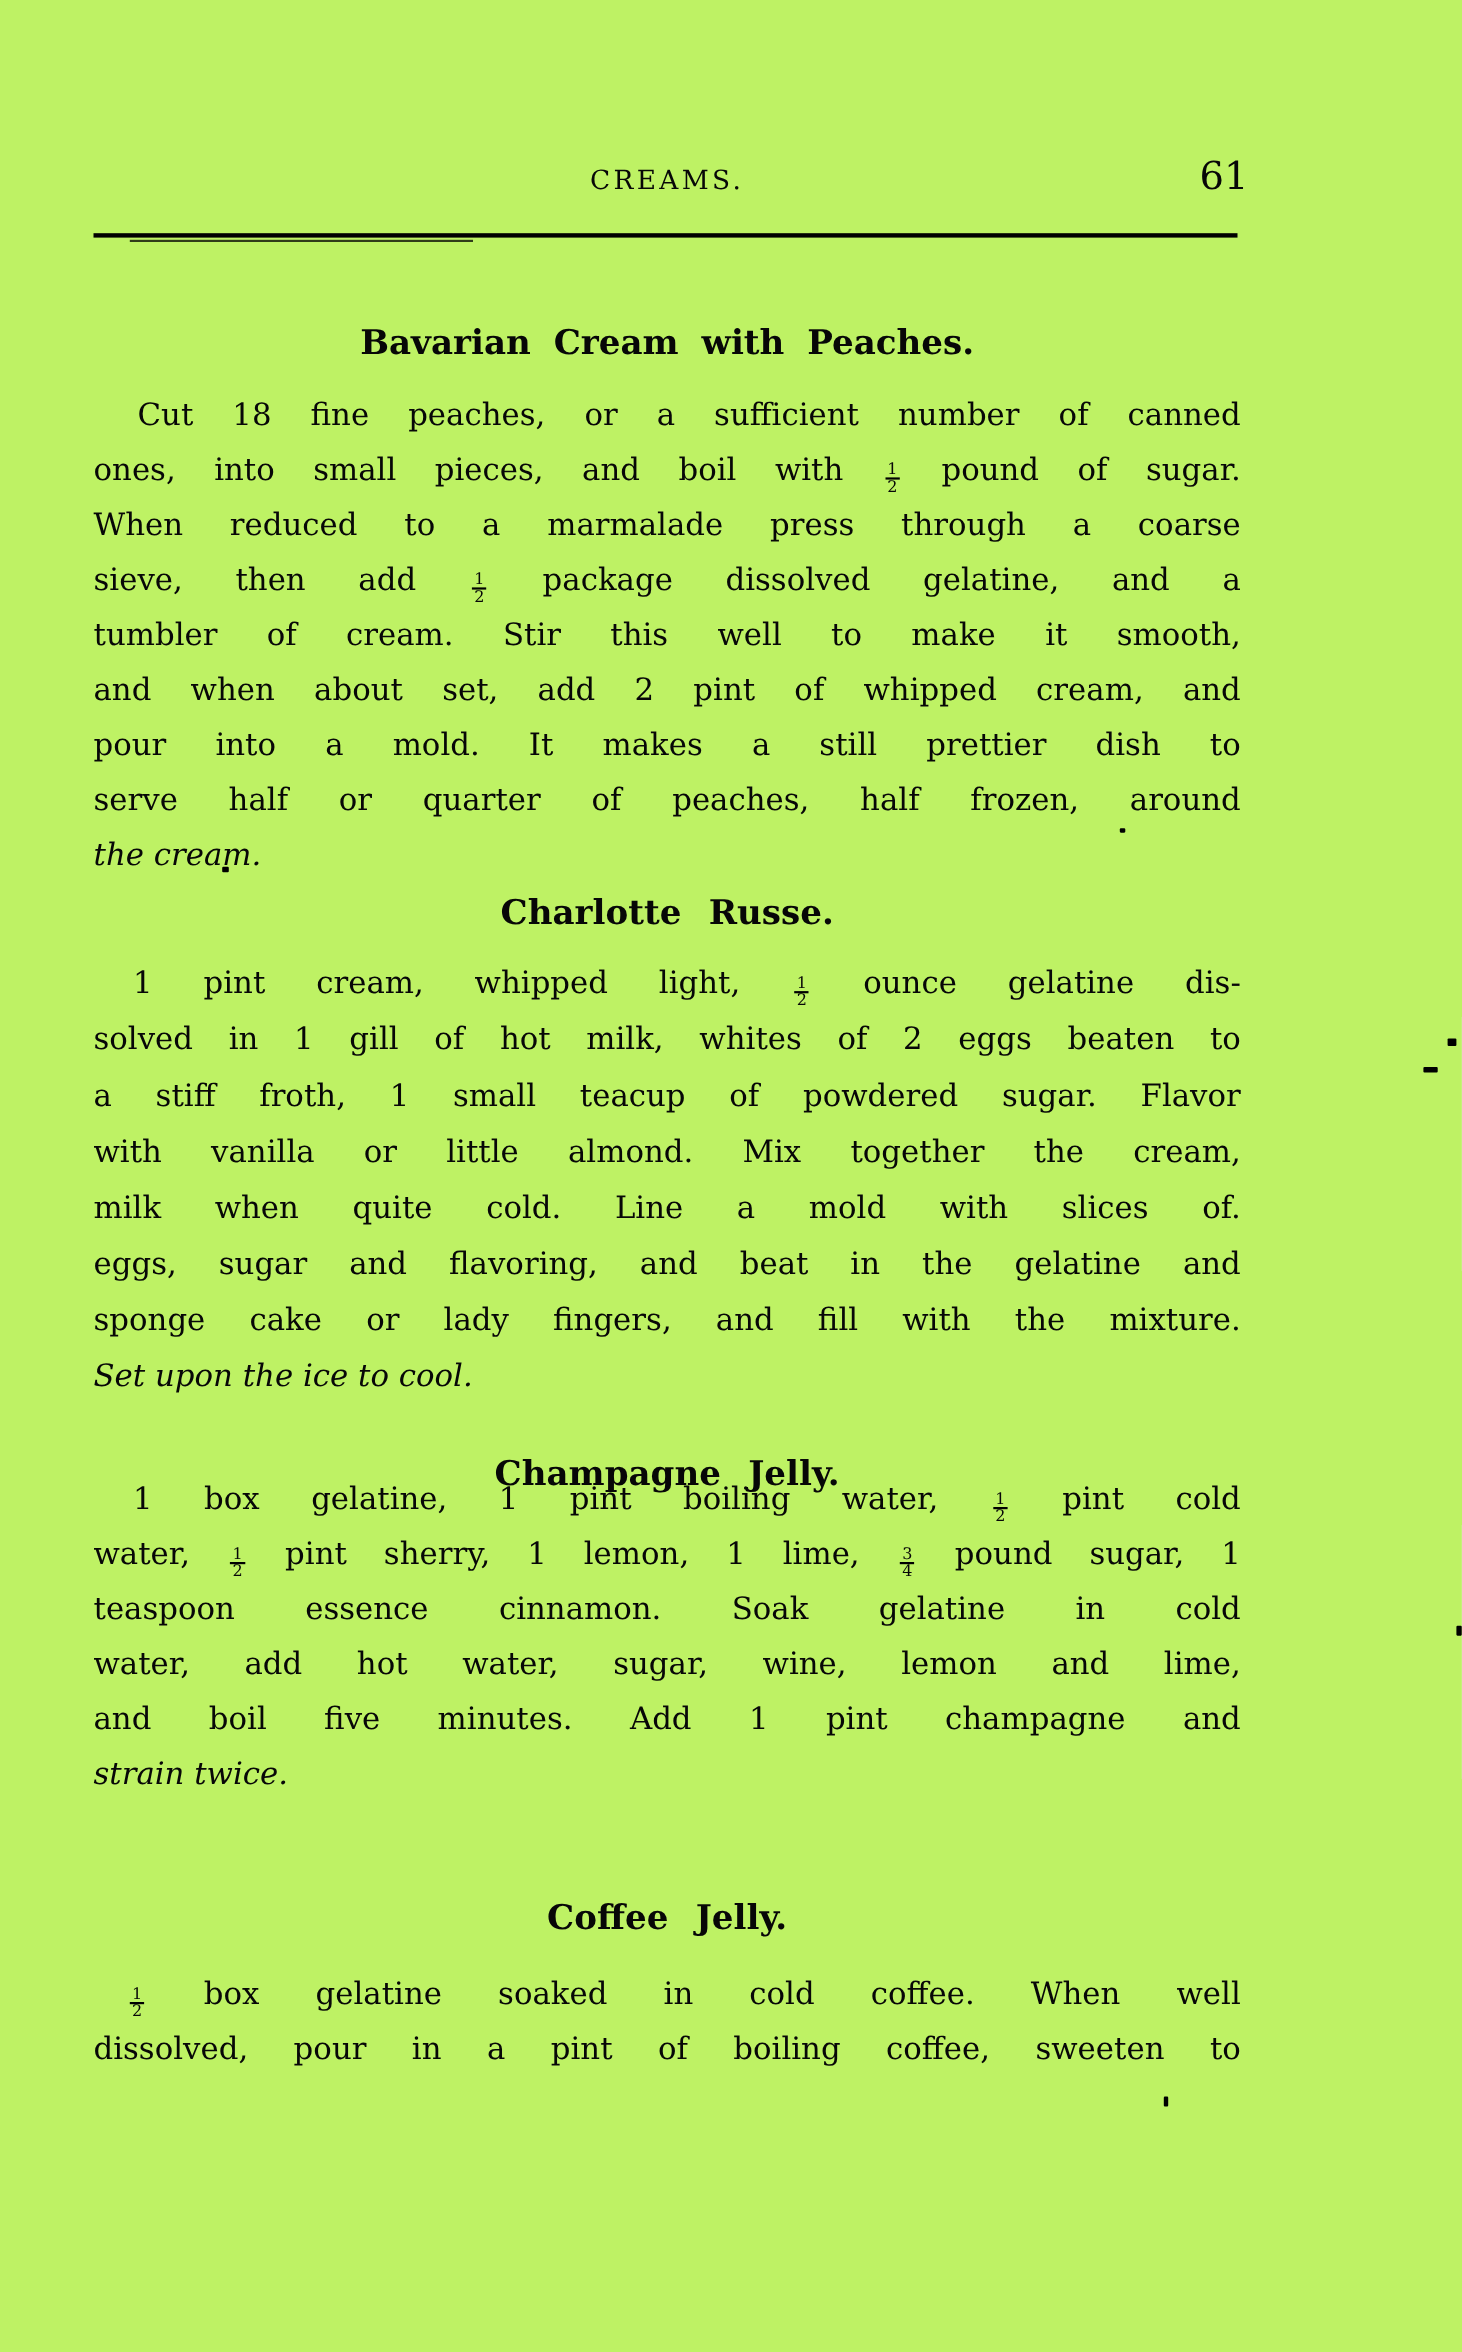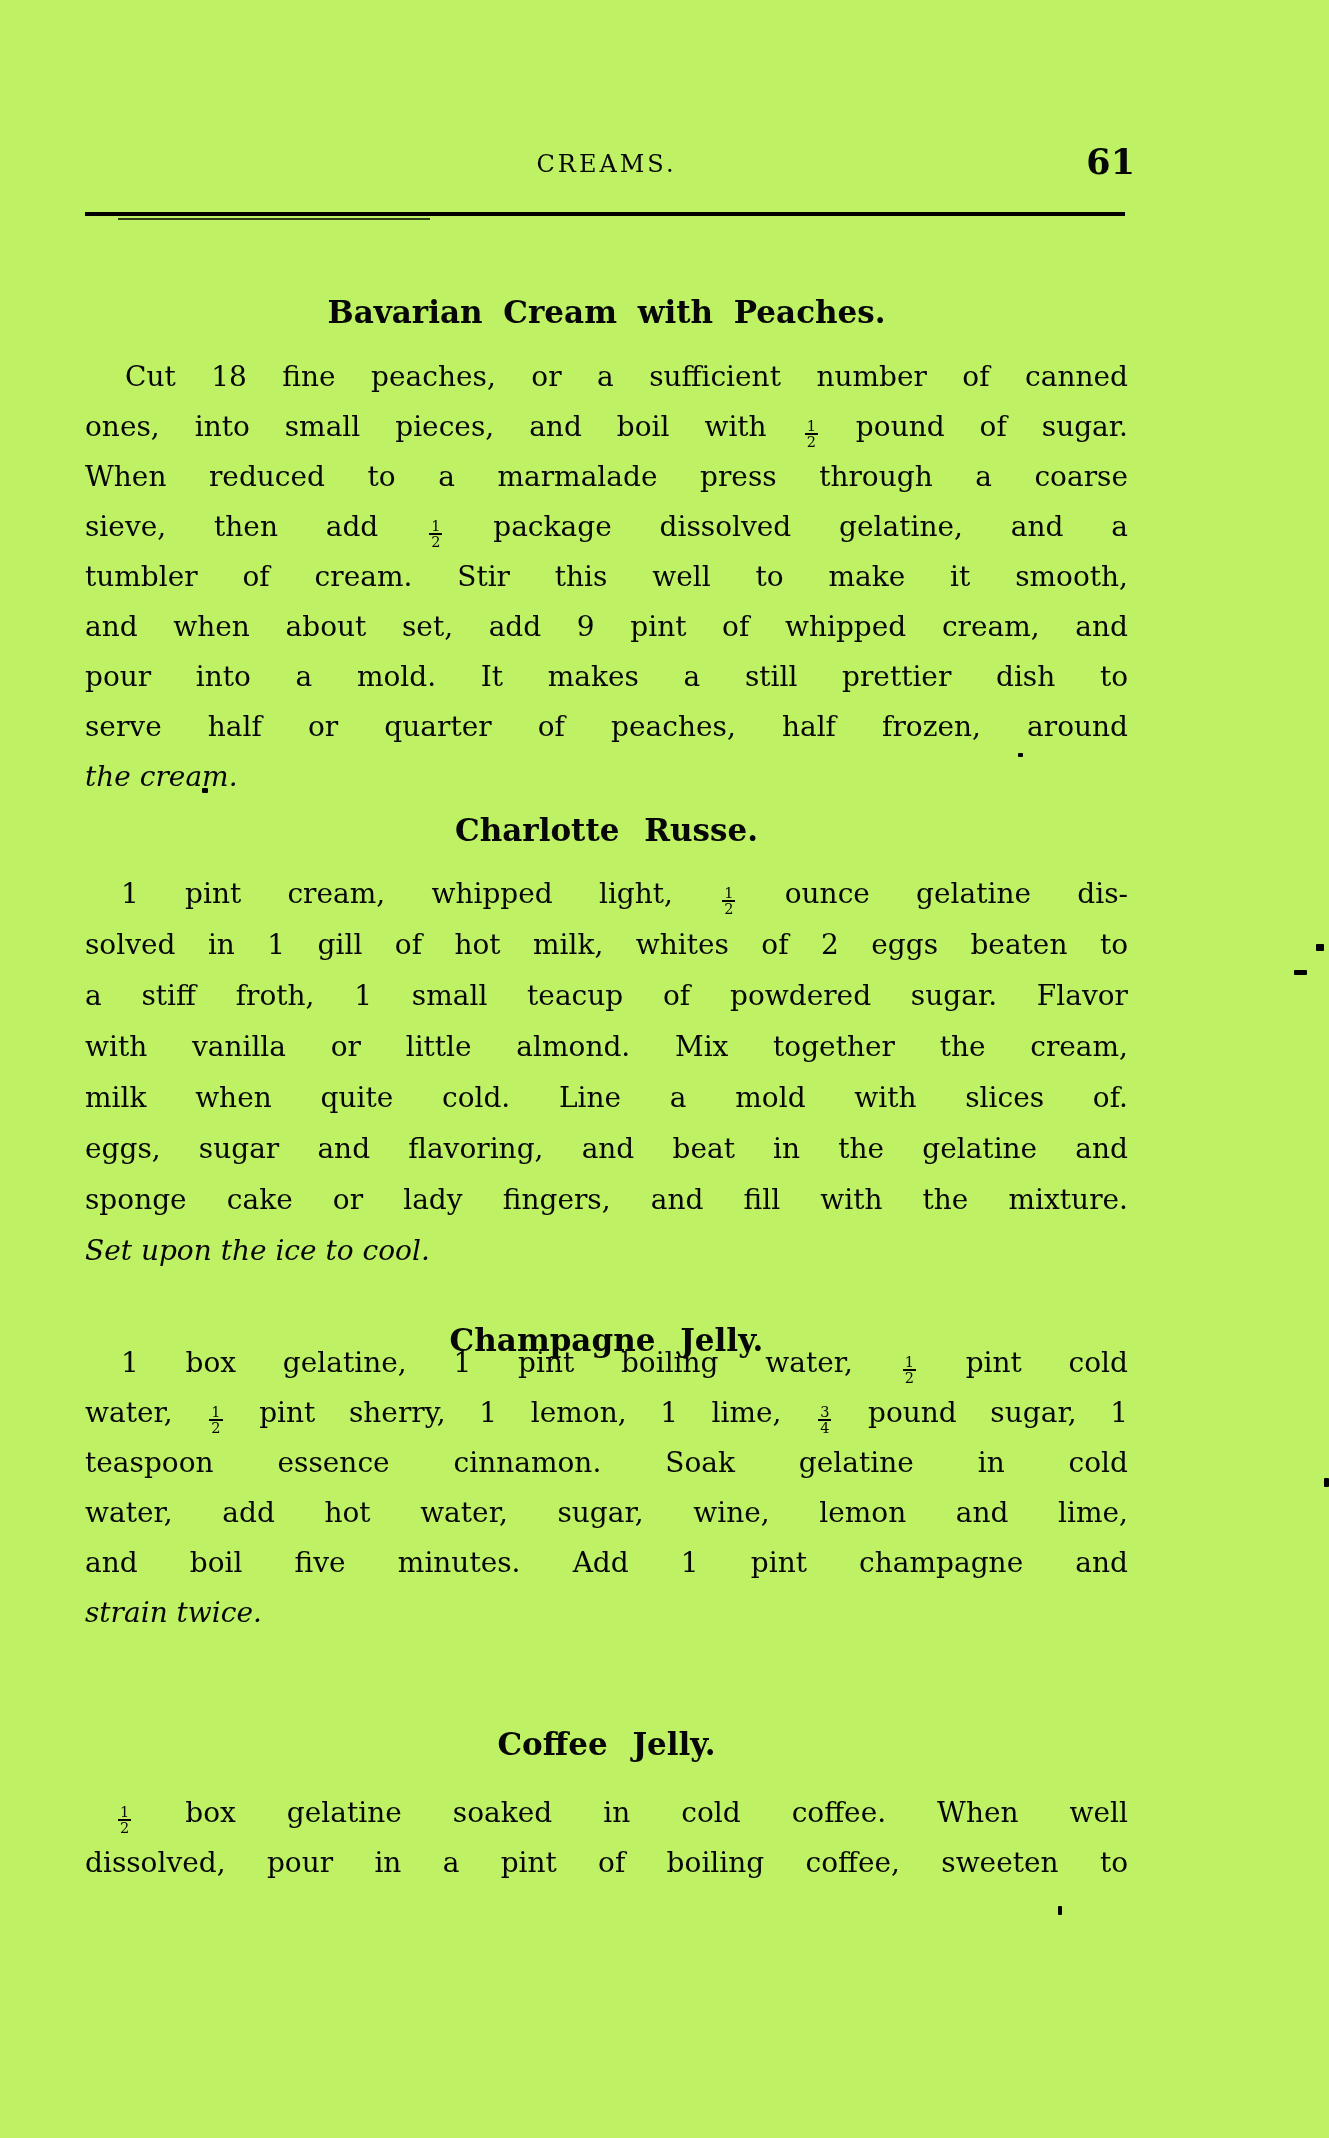--- a/index.html
+++ b/index.html
@@ -11,21 +11,21 @@
     color:#070707;
     overflow:hidden;
   }
   .running-head{
     position:absolute;top:150px;left:85px;width:1043px;
     text-align:center;font-size:24px;letter-spacing:3px;
     font-weight:normal;
   }
   .page-number{
     position:absolute;top:141px;right:194px;
-    font-size:35px;font-weight:bold;
+    font-size:35px;font-weight:normal;
   }
   .head-rule{
     position:absolute;top:212px;left:85px;width:1040px;height:4px;
     background:#000;
   }
   .head-rule-smudge{
     position:absolute;top:218px;left:118px;width:312px;height:2px;
     background:#000;opacity:.75;
   }
   .recipe-title{
@@ -72,21 +72,21 @@
     <div class="ln rich">ones, into small pieces, and boil with <span class="vfrac">
           <span class="fn">1</span>
           <span class="fd">2</span>
         </span> pound of sugar.</div>
     <div class="ln rich">When reduced to a marmalade press through a coarse</div>
     <div class="ln rich">sieve, then add <span class="vfrac">
           <span class="fn">1</span>
           <span class="fd">2</span>
         </span> package dissolved gelatine, and a</div>
     <div class="ln rich">tumbler of cream.  Stir this well to make it smooth,</div>
-    <div class="ln rich">and when about set, add 9 pint of whipped cream, and</div>
+    <div class="ln rich">and when about set, add 2 pint of whipped cream, and</div>
     <div class="ln rich">pour into a mold.  It makes a still prettier dish to</div>
     <div class="ln rich">serve half or quarter of peaches, half frozen, around</div>
     <div class="ln last rich">the cream.</div>
   </div>
 
   <div class="recipe-title" style="top:812px;word-spacing:14px">Charlotte Russe.</div>
   <div class="para p2" style="top:868px">
     <div class="ln first i36 rich">1 pint cream, whipped light, <span class="vfrac">
           <span class="fn">1</span>
           <span class="fd">2</span>

